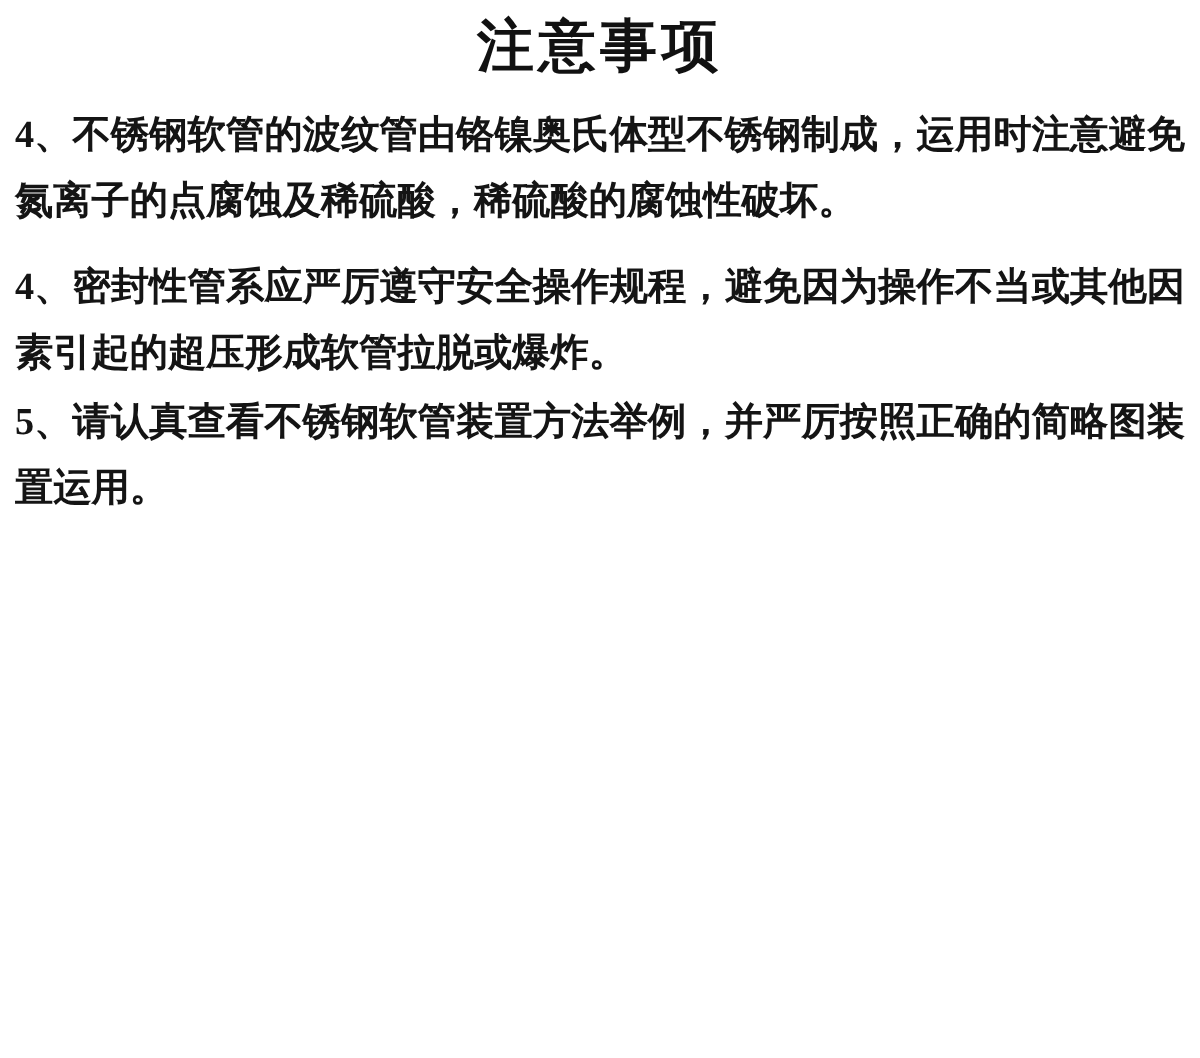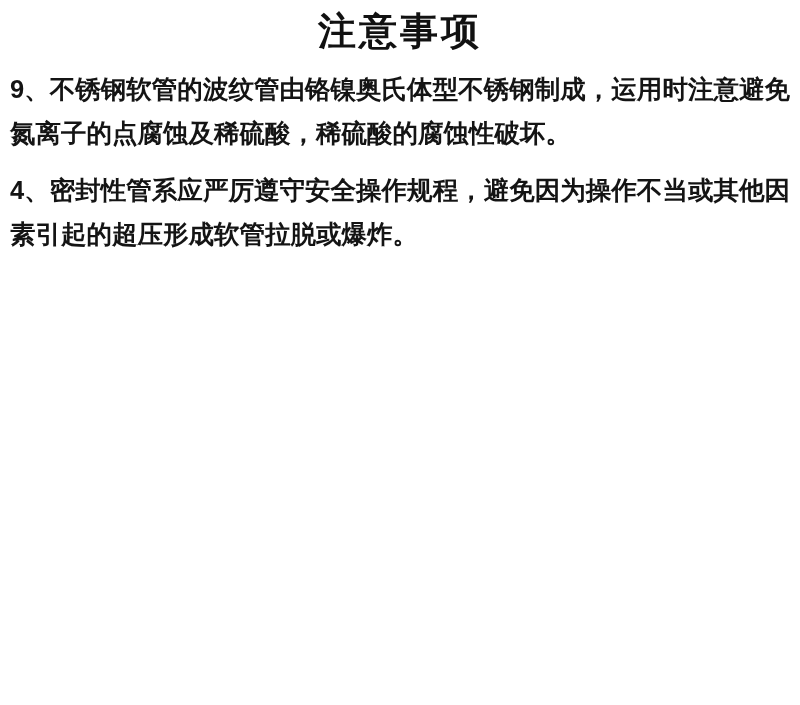--- a/index.html
+++ b/index.html
@@ -13,20 +13,21 @@
     font-family: "Liberation Sans", "DejaVu Sans", sans-serif;
     color: #1a1a1a;
     overflow: hidden;
   }
   .page {
     width: 800px;
     height: 705px;
     box-sizing: border-box;
     padding: 6px 10px 0 10px;
     display: block;
+    font-family: Liberation Serif, serif;
   }
   .doc-title {
     text-align: center;
     font-size: 38px;
     font-weight: bold;
     letter-spacing: 3px;
     color: #111111;
     margin: 4px 0 14px 0;
     line-height: 1.15;
   }
@@ -53,19 +54,20 @@
   }
 </style>
 </head>
 <body>
 
 <div class="page">
 
   <h1 class="doc-title">注意事项</h1>
 
   <div class="notice-list">
-    <p class="notice-item">9、不锈钢软管的波纹管由铬镍奥氏体型不锈钢制成，运用时注意避免氮离子的点腐蚀及稀硫酸，稀硫酸的腐蚀性破坏。</p>
+    <p class="notice-item">4、不锈钢软管的波纹管由铬镍奥氏体型不锈钢制成，运用时注意避免氮离子的点腐蚀及稀硫酸，稀硫酸的腐蚀性破坏。</p>
     <div class="spacer-sm"></div>
     <div class="spacer-sm"></div>
     <p class="notice-item">4、密封性管系应严厉遵守安全操作规程，避免因为操作不当或其他因素引起的超压形成软管拉脱或爆炸。</p>
+    <p class="notice-item tight">5、请认真查看不锈钢软管装置方法举例，并严厉按照正确的简略图装置运用。</p>
   </div>
 
 </div>
 
 </body></html>

